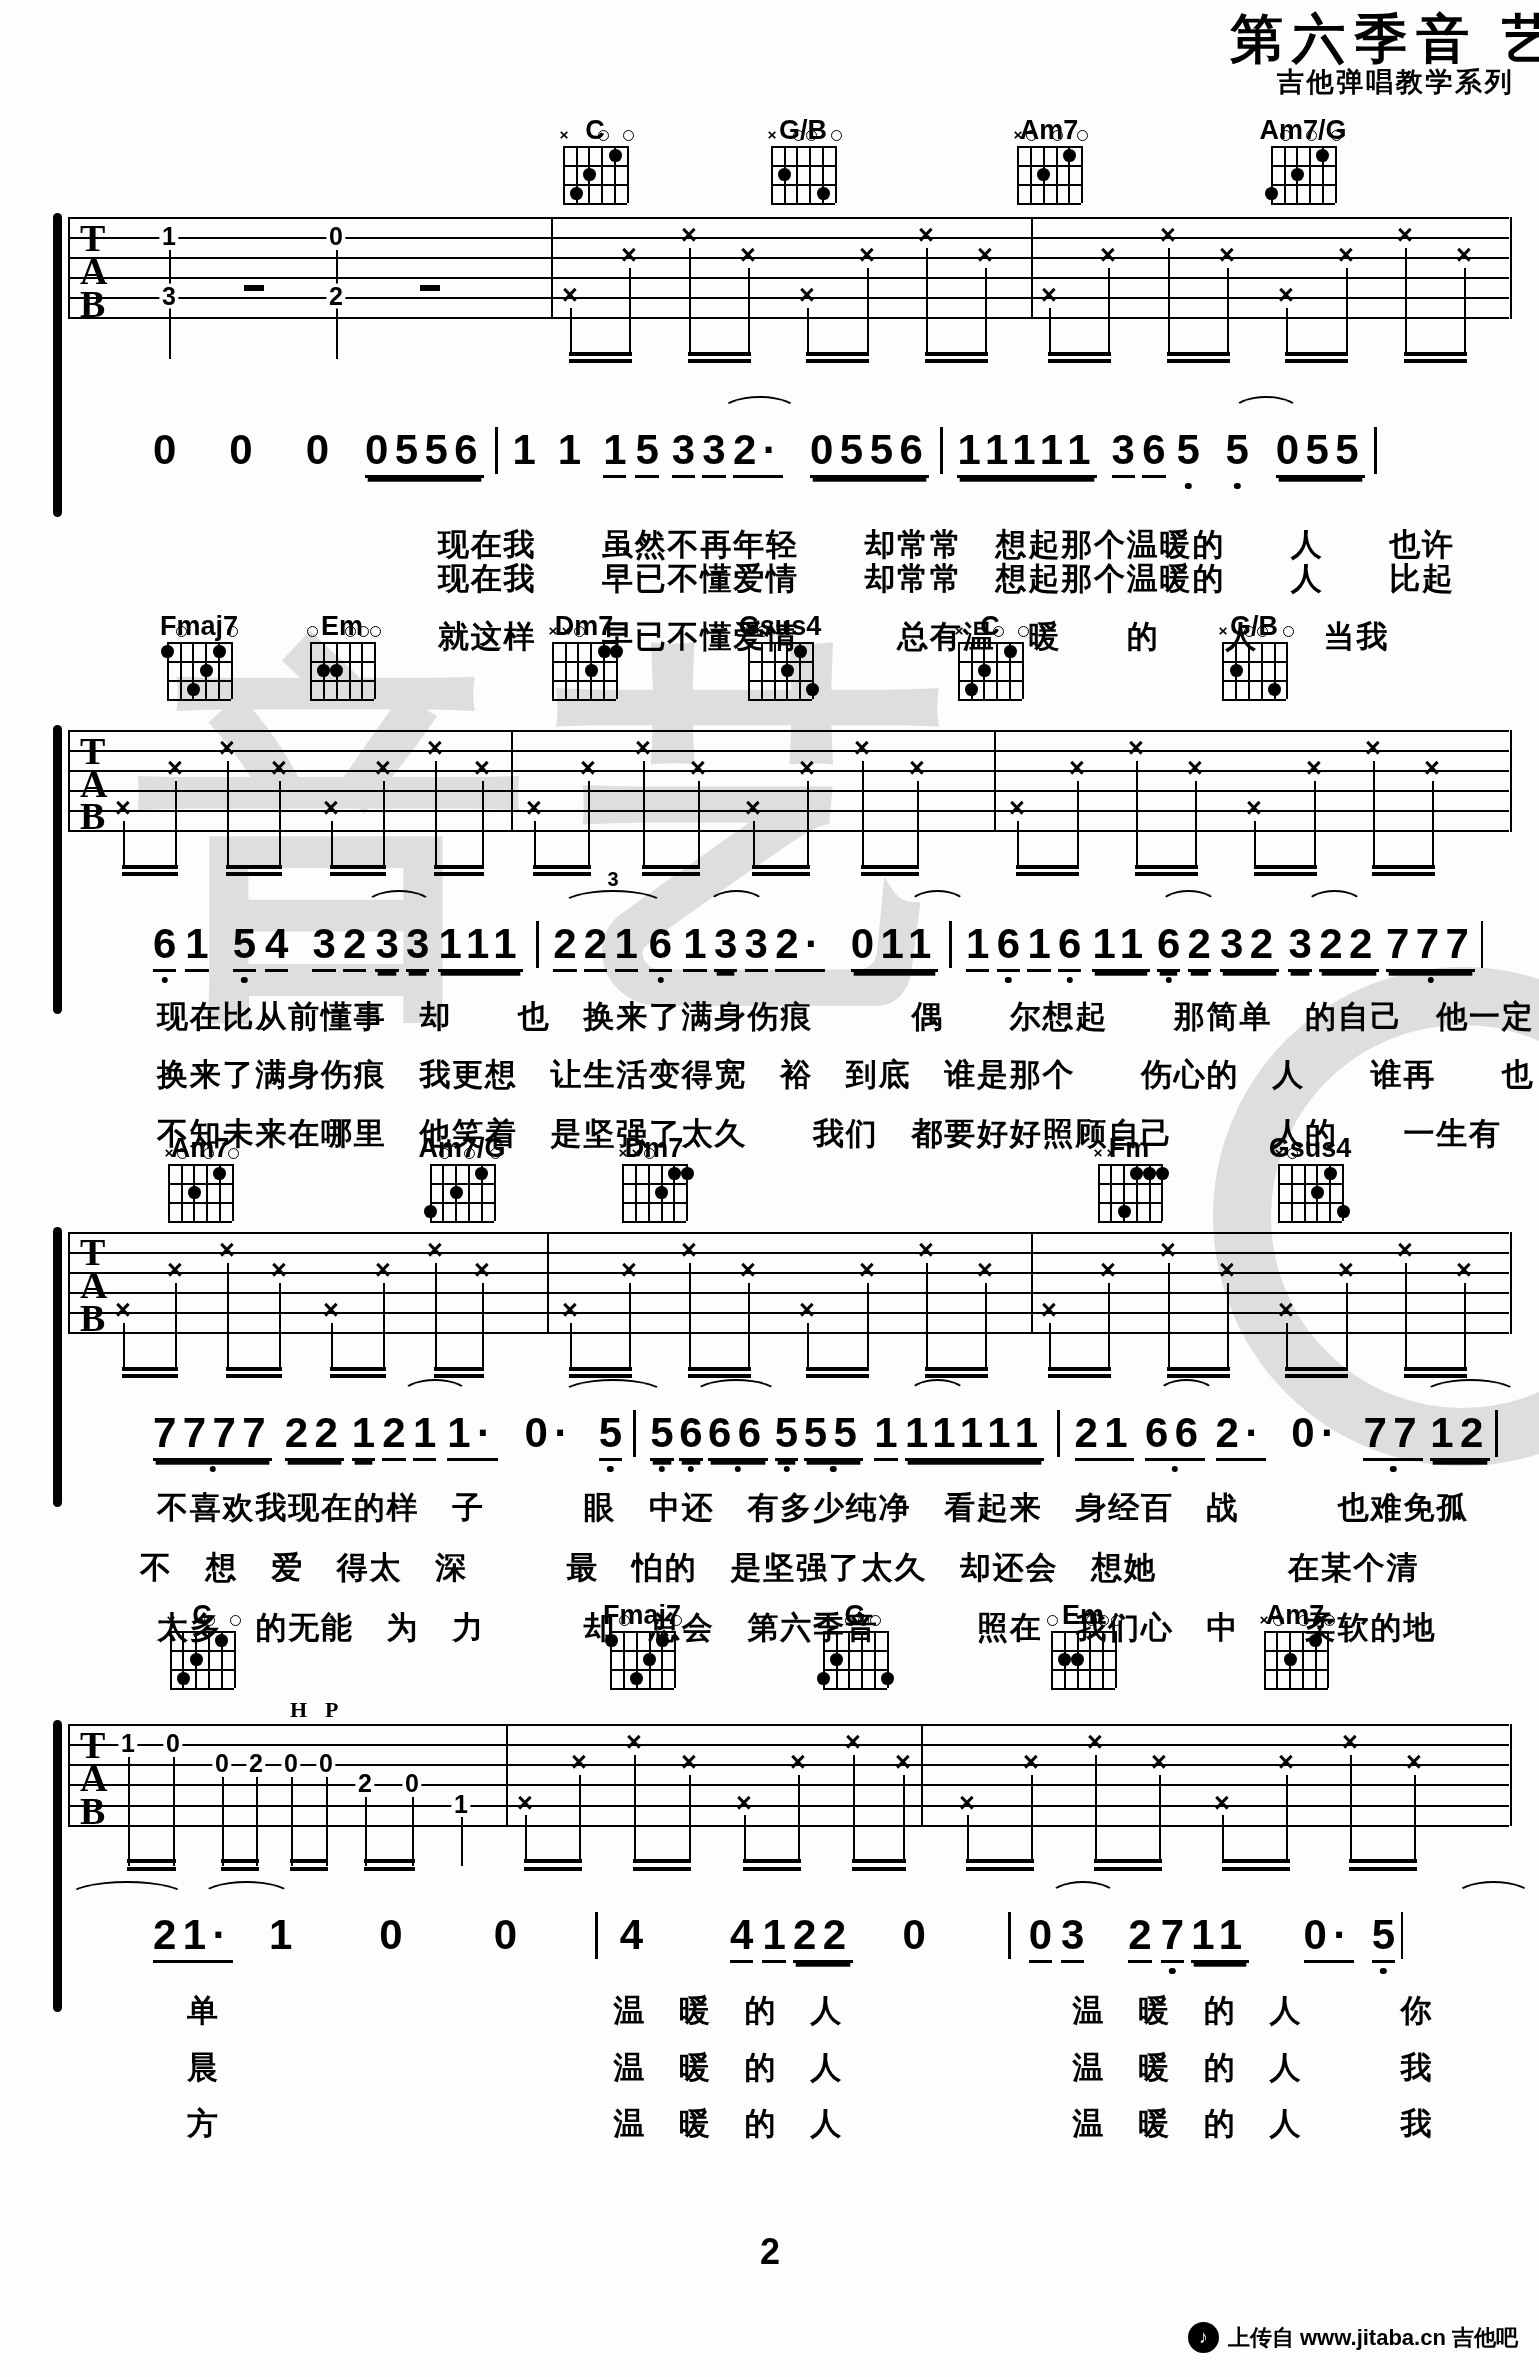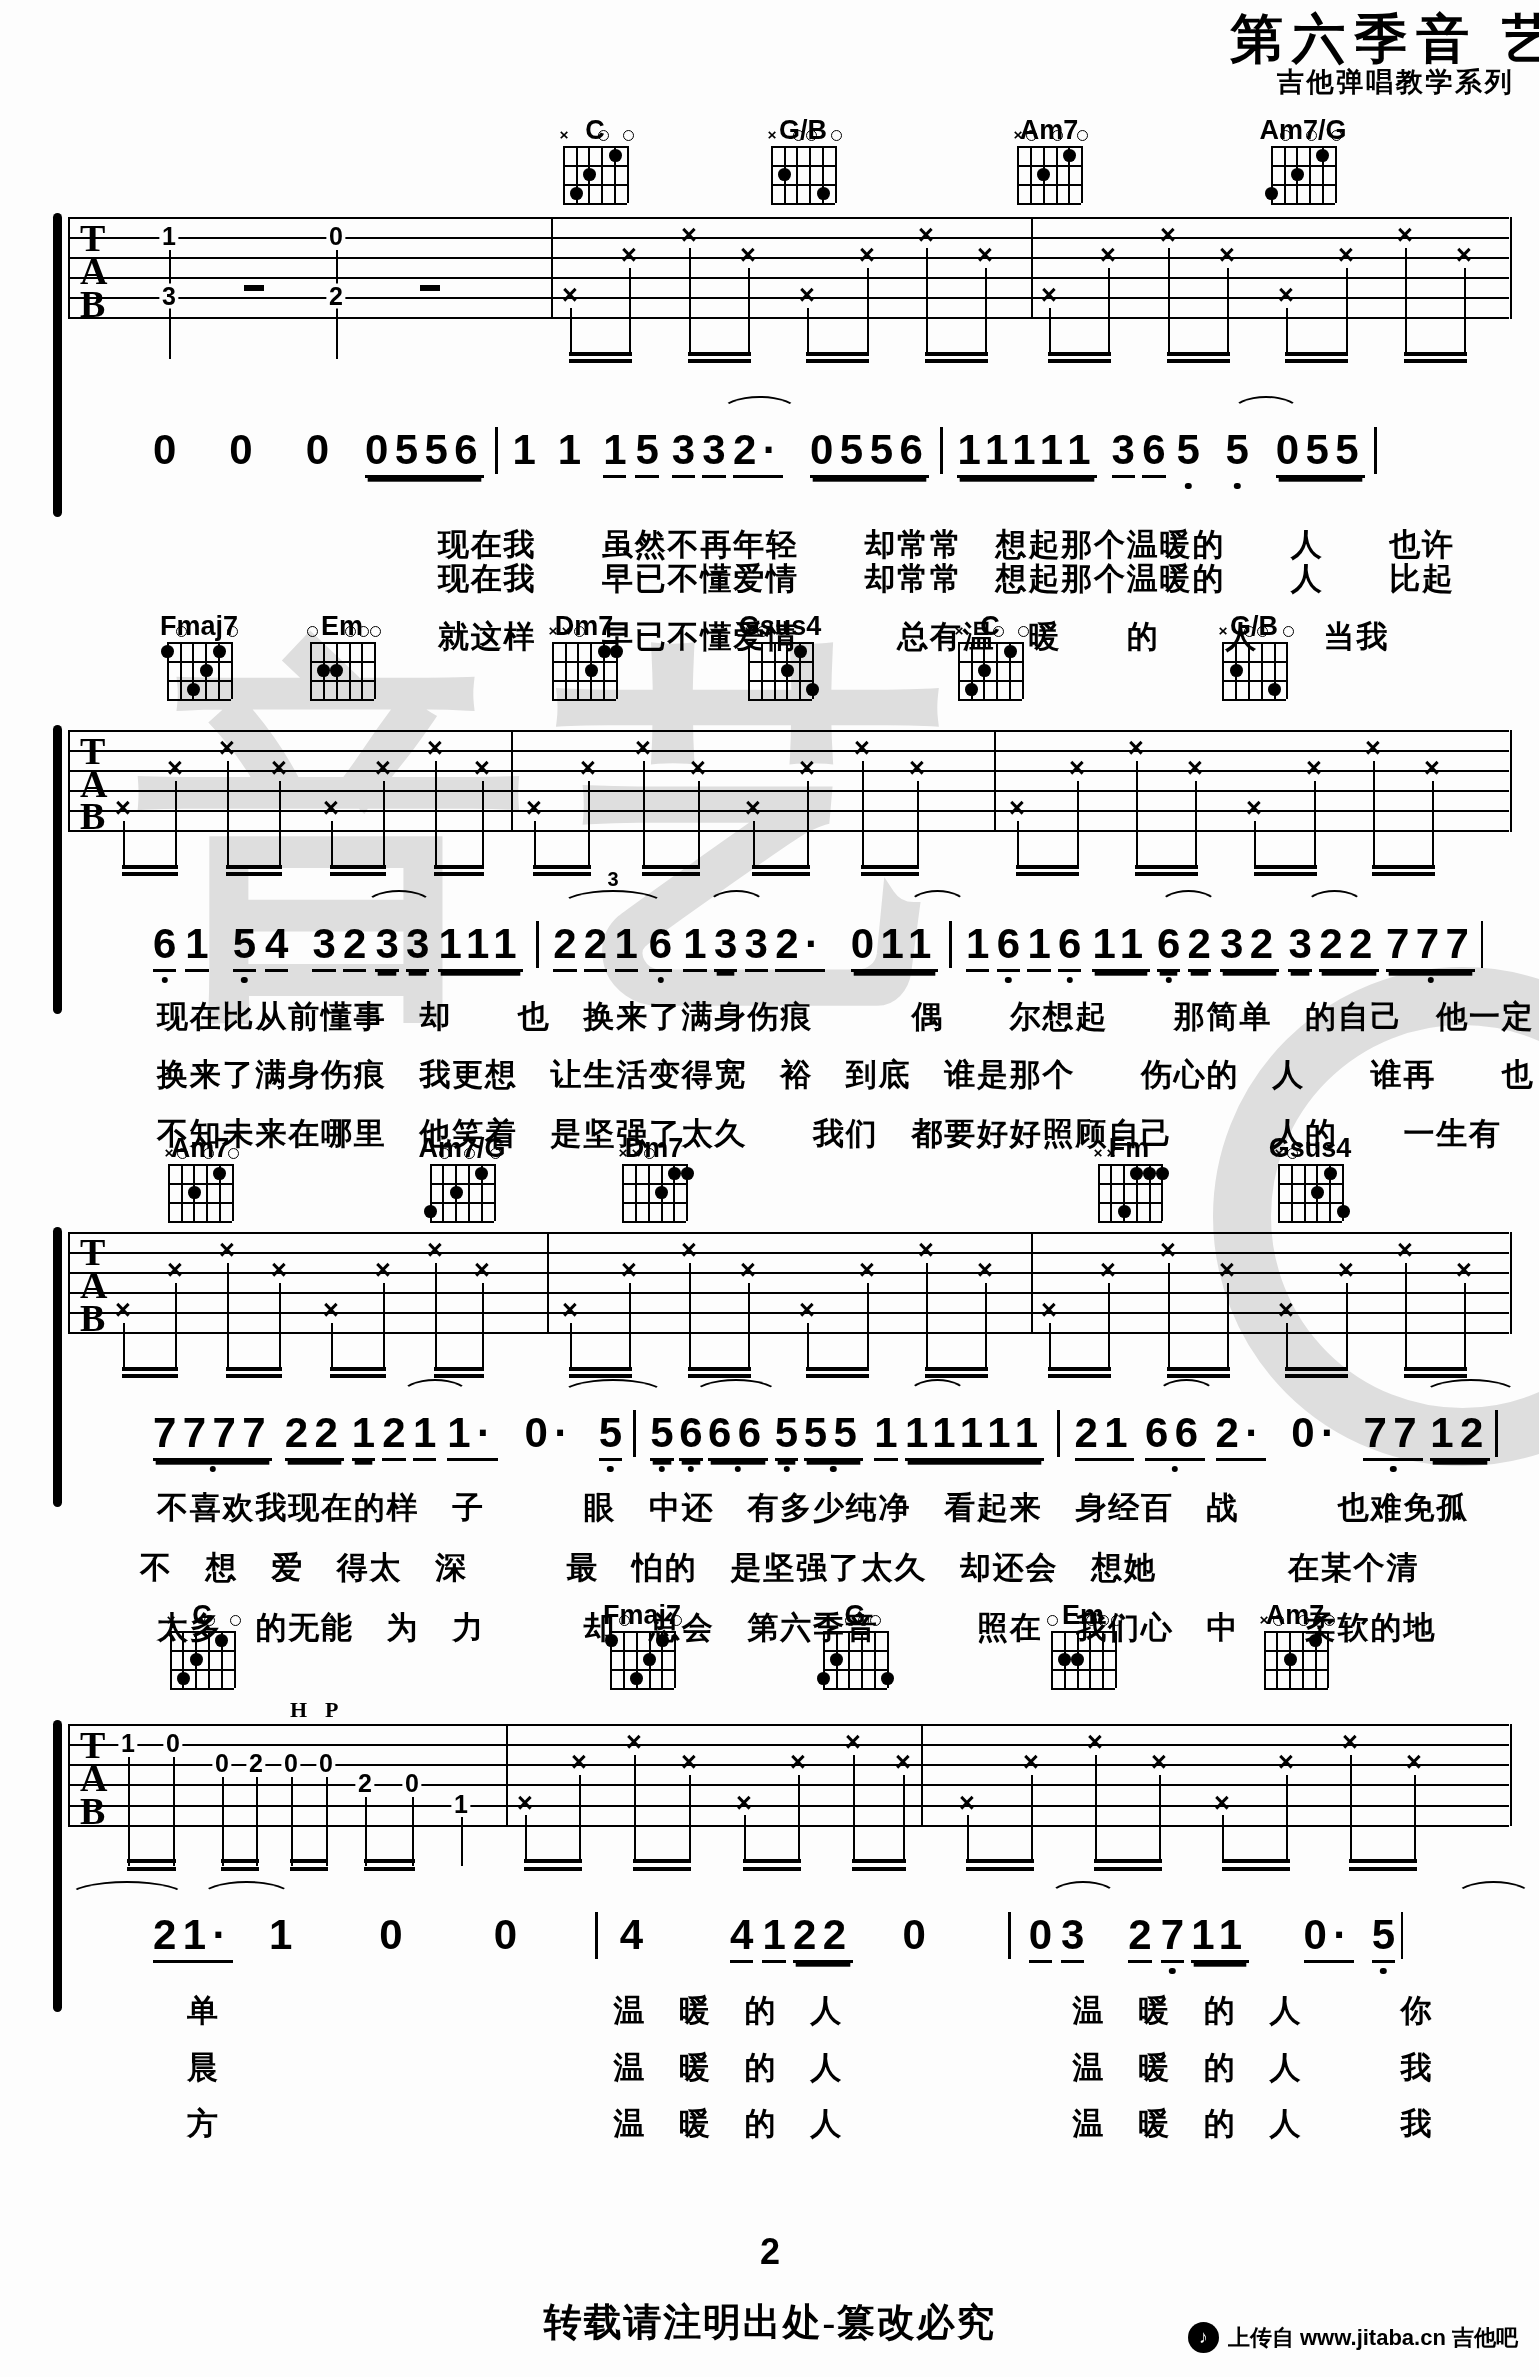--- a/index.html
+++ b/index.html
@@ -770,19 +770,18 @@
       <div class="arc" style="left: 68px; top: 1881px; width: 114px;"></div>
       <div class="arc" style="left: 201px; top: 1881px; width: 87px;"></div>
       <div class="arc" style="left: 1049px; top: 1881px; width: 64px;"></div>
       <div class="arc" style="left: 1455px; top: 1881px; width: 73px;"></div>
       <div class="lyric" style="left: 187px; top: 1994px;">单　　　　　　　　　　　　温　暖　的　人　　　　　　　温　暖　的　人　　　你</div>
       <div class="lyric" style="left: 187px; top: 2051px;">晨　　　　　　　　　　　　温　暖　的　人　　　　　　　温　暖　的　人　　　我</div>
       <div class="lyric" style="left: 187px; top: 2107px;">方　　　　　　　　　　　　温　暖　的　人　　　　　　　温　暖　的　人　　　我</div>
     </div>
 
   <div class="page-number">2</div>
-  <div class="notice">转载请注明出处-篡改必究</div>
   <div class="site">
     <div class="logo">♪</div>
     <span>上传自 www.jitaba.cn 吉他吧</span>
   </div>
 </div>
 
 
 </body></html>

